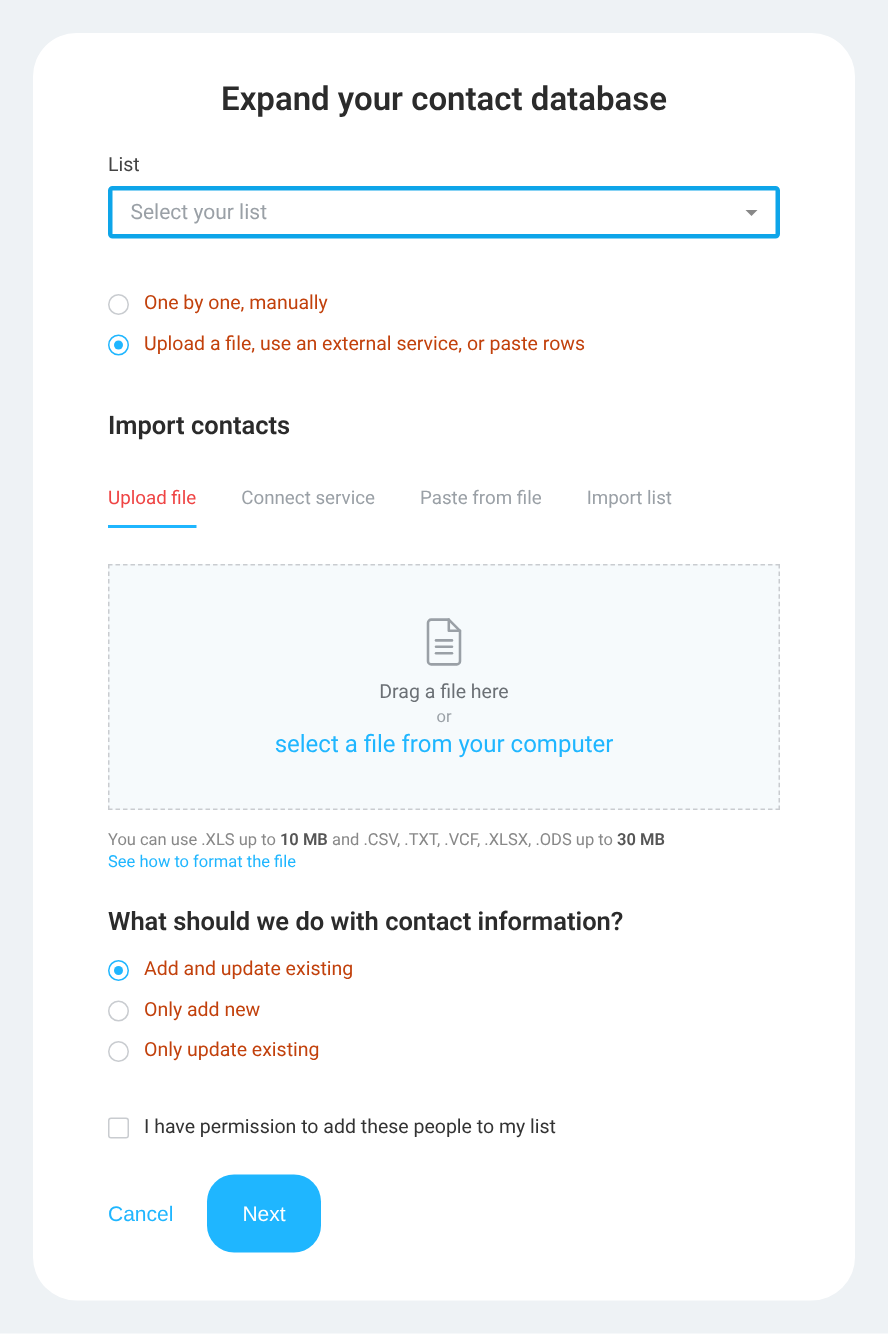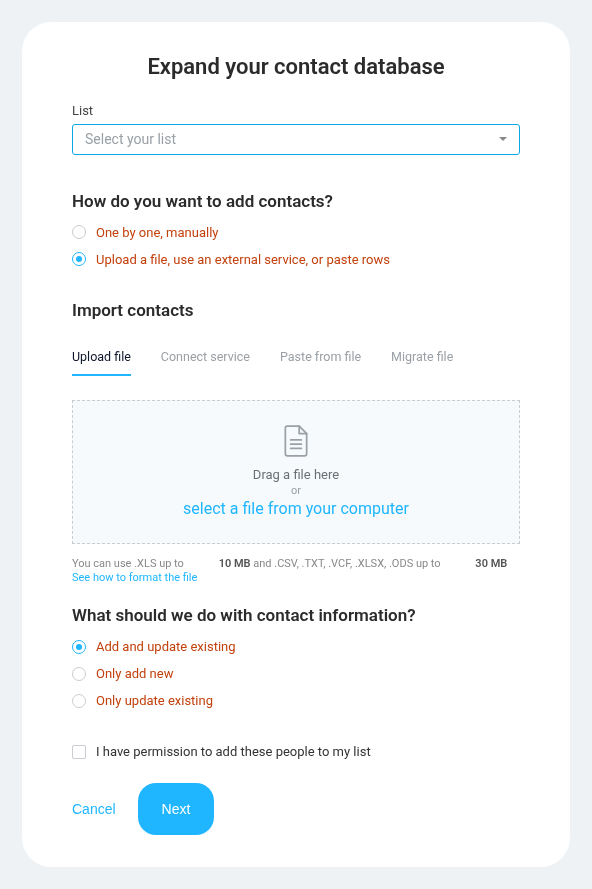--- a/index.html
+++ b/index.html
@@ -26,21 +26,21 @@
     text-align: center;
     color: #2b2b2b;
     margin-bottom: 24px;
   }
   .label {
     font-size: 13px;
     color: #444;
     margin-bottom: 6px;
   }
   .select {
-    border: 1px solid #0ea5e9;
+    border: 3px solid #0ea5e9;
     border-radius: 3px;
     height: 40px;
     display: flex;
     align-items: center;
     padding: 0 12px;
     justify-content: space-between;
     cursor: pointer;
     margin-bottom: 36px;
     gap: 26px;
   }
@@ -96,21 +96,21 @@
     margin-bottom: 2px;
   }
   .tab {
     font-size: 12.5px;
     color: #9aa0a6;
     padding-bottom: 10px;
     cursor: pointer;
     white-space: nowrap;
   }
   .tab.active {
-    color: #0f172a;
+    color: #ef4444;
     border-bottom: 2px solid #1fb6ff;
   }
   .dropzone {
     margin-top: 22px;
     border: 1px dashed #c9ccd0;
     background: #f6fafc;
     height: 190px;
     display: flex;
     flex-direction: column;
     align-items: center;
@@ -131,21 +131,21 @@
     color: #1fb6ff;
     margin-top: 2px;
     cursor: pointer;
   }
   .hint {
     font-size: 11px;
     color: #888;
     margin-top: 12px;
     line-height: 1.4;
   }
-  .hint b { color: #555; font-weight: 600; margin-left: 32px; }
+  .hint b { color: #555; font-weight: 600; }
   .hint-link {
     font-size: 11px;
     color: #1fb6ff;
     cursor: pointer;
     display: block;
   }
   .checkbox-row {
     display: flex;
     align-items: center;
     margin-top: 24px;
@@ -194,42 +194,41 @@
 
 <div class="card">
   <h1 class="title">Expand your contact database</h1>
 
   <div class="label">List</div>
   <div class="select">
     <span class="select-placeholder">Select your list</span>
     <span class="caret"></span>
   </div>
 
-  <div class="section-heading">How do you want to add contacts?</div>
 
   <div class="radio-row">
     <span class="radio"></span>
     <span class="radio-label">One by one, manually</span>
   </div>
   <div class="radio-row">
     <span class="radio selected"></span>
     <span class="radio-label">Upload a file, use an external service, or paste rows</span>
   </div>
 
   <div class="gap-big"></div>
 
   <div class="section-heading">Import contacts</div>
 
   <div class="gap-med"></div>
 
   <div class="tabs">
     <div class="tab active">Upload file</div>
     <div class="tab">Connect service</div>
     <div class="tab">Paste from file</div>
-    <div class="tab">Migrate file</div>
+    <div class="tab">Import list</div>
   </div>
 
   <div class="dropzone">
     <svg class="file-icon-svg" viewBox="0 0 24 30" fill="none" stroke="#9aa0a6" stroke-width="1.6" stroke-linecap="round" stroke-linejoin="round">
       <path d="M15 1H4a2 2 0 0 0-2 2v24a2 2 0 0 0 2 2h16a2 2 0 0 0 2-2V8z"></path>
       <path d="M15 1v7h7"></path>
       <line x1="7" y1="14" x2="17" y2="14"></line>
       <line x1="7" y1="18" x2="17" y2="18"></line>
       <line x1="7" y1="22" x2="17" y2="22"></line>
     </svg>

